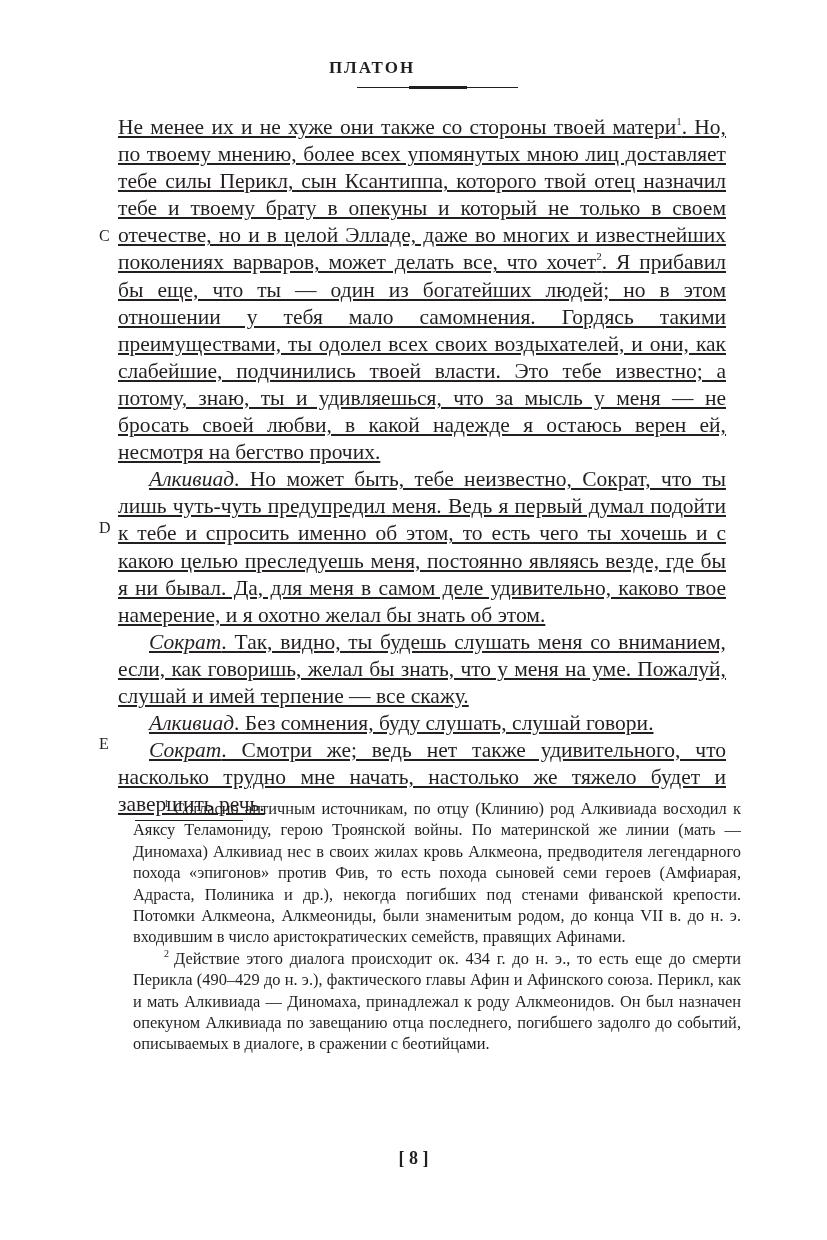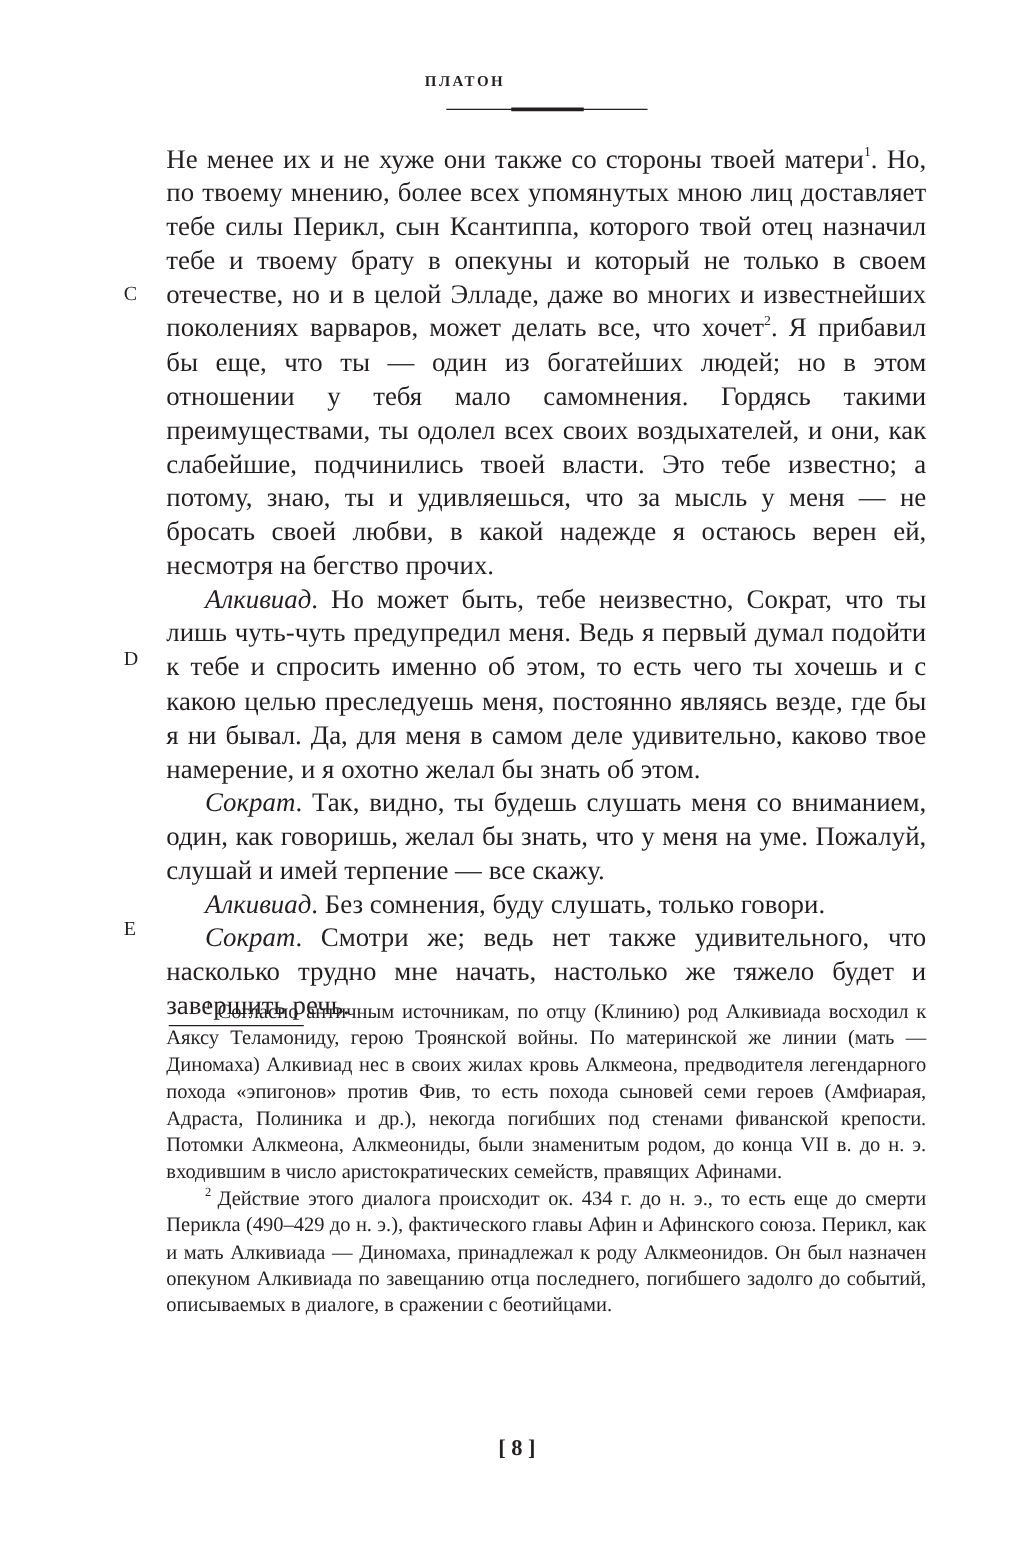--- a/index.html
+++ b/index.html
@@ -14,21 +14,21 @@
       overflow: hidden;
       color: #231f20;
       font-family: "Liberation Serif", "DejaVu Serif", serif;
     }
     .running-head {
       position: absolute;
       top: 58px;
       left: 0;
       width: 744px;
       text-align: center;
-      font-size: 12px;
+      font-size: 17px;
       font-weight: bold;
       letter-spacing: 2px;
     }
     .head-rule {
       position: absolute;
       top: 87px;
       left: 357px;
       width: 161px;
       height: 1px;
       background: #231f20;
@@ -37,24 +37,25 @@
       position: absolute;
       top: 86px;
       left: 409px;
       width: 58px;
       height: 3px;
       background: #231f20;
     }
     .main-text {
       position: absolute;
       top: 114px;
-      left: 133px;
+      left: 118px;
       width: 608px;
       font-size: 21.5px;
       line-height: 27.1px;
+      text-decoration: underline;
     }
     .main-text p {
       margin: 0;
       text-align: justify;
       text-align-last: left;
       hyphens: manual;
     }
     .main-text p.indent {
       text-indent: 31px;
     }
@@ -116,22 +117,22 @@
 <div class="head-rule"></div>
 <div class="head-rule-bar"></div>
 
 <div class="margin-marker" style="top:226px;">C</div>
 <div class="margin-marker" style="top:518px;">D</div>
 <div class="margin-marker" style="top:734px;">E</div>
 
 <div class="main-text">
   <p><span>Не менее их и не хуже они также со стороны твоей матери</span><sup>1</sup><span>. Но, по твоему мнению, более всех упомянутых мною лиц доставляет тебе силы Перикл, сын Ксантиппа, которого твой отец назначил тебе и твоему брату в опекуны и который не только в своем отечестве, но и в целой Элладе, даже во многих и известнейших поколениях варваров, может делать все, что хочет</span><sup>2</sup><span>. Я прибавил бы еще, что ты — один из богатейших людей; но в этом отношении у тебя мало самомнения. Гордясь такими преимуществами, ты одолел всех своих воздыхателей, и они, как слабейшие, подчинились твоей власти. Это тебе известно; а потому, знаю, ты и удивляешься, что за мысль у меня — не бросать своей любви, в какой надежде я остаюсь верен ей, несмотря на бегство прочих.</span></p>
   <p class="indent"><span class="speaker">Алкивиад</span><span>. Но может быть, тебе неизвестно, Сократ, что ты лишь чуть-чуть предупредил меня. Ведь я первый думал подойти к тебе и спросить именно об этом, то есть чего ты хочешь и с какою целью преследуешь меня, постоянно являясь везде, где бы я ни бывал. Да, для меня в самом деле удивительно, каково твое намерение, и я охотно желал бы знать об этом.</span></p>
-  <p class="indent"><span class="speaker">Сократ</span><span>. Так, видно, ты будешь слушать меня со вниманием, один, как говоришь, желал бы знать, что у меня на уме. Пожалуй, слушай и имей терпение — все скажу.</span></p>
-  <p class="indent"><span class="speaker">Алкивиад</span><span>. Без сомнения, буду слушать, только говори.</span></p>
+  <p class="indent"><span class="speaker">Сократ</span><span>. Так, видно, ты будешь слушать меня со вниманием, если, как говоришь, желал бы знать, что у меня на уме. Пожалуй, слушай и имей терпение — все скажу.</span></p>
+  <p class="indent"><span class="speaker">Алкивиад</span><span>. Без сомнения, буду слушать, слушай говори.</span></p>
   <p class="indent"><span class="speaker">Сократ</span><span>. Смотри же; ведь нет также удивительного, что насколько трудно мне начать, настолько же тяжело будет и завершить речь.</span></p>
 </div>
 
 <div class="footnote-rule"></div>
 
 <div class="footnotes">
   <p><sup>1</sup><span>Согласно античным источникам, по отцу (Клинию) род Алкивиада восходил к Аяксу Теламониду, герою Троянской войны. По материнской же линии (мать — Диномаха) Алкивиад нес в своих жилах кровь Алкмеона, предводителя легендарного похода «эпигонов» против Фив, то есть похода сыновей семи героев (Амфиарая, Адраста, Полиника и др.), некогда погибших под стенами фиванской крепости. Потомки Алкмеона, Алкмеониды, были знаменитым родом, до конца VII в. до н. э. входившим в число аристократических семейств, правящих Афинами.</span></p>
   <p><sup>2</sup><span>Действие этого диалога происходит ок. 434 г. до н. э., то есть еще до смерти Перикла (490–429 до н. э.), фактического главы Афин и Афинского союза. Перикл, как и мать Алкивиада — Диномаха, принадлежал к роду Алкмеонидов. Он был назначен опекуном Алкивиада по завещанию отца последнего, погибшего задолго до событий, описываемых в диалоге, в сражении с беотийцами.</span></p>
 </div>
 

